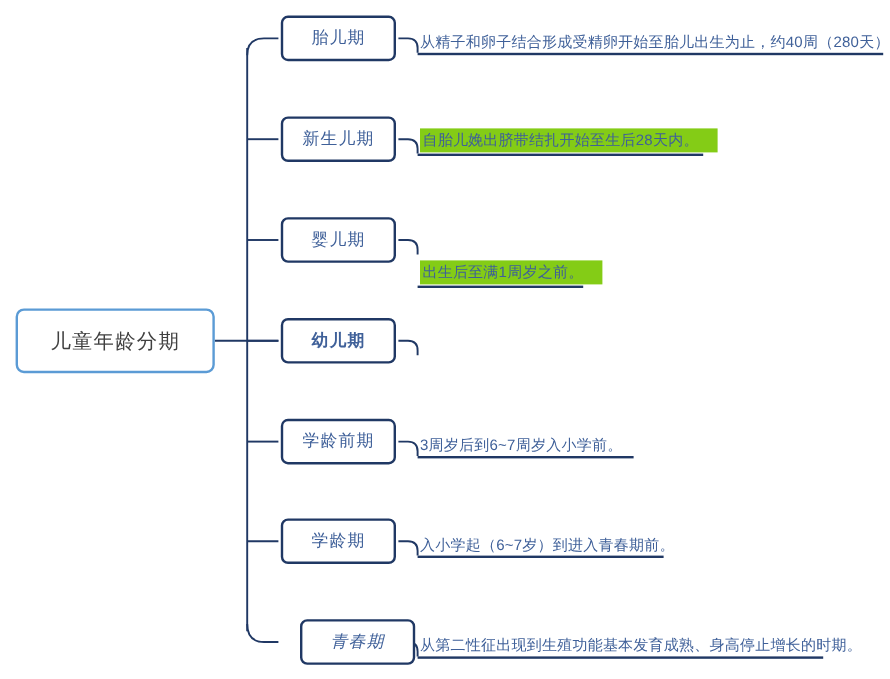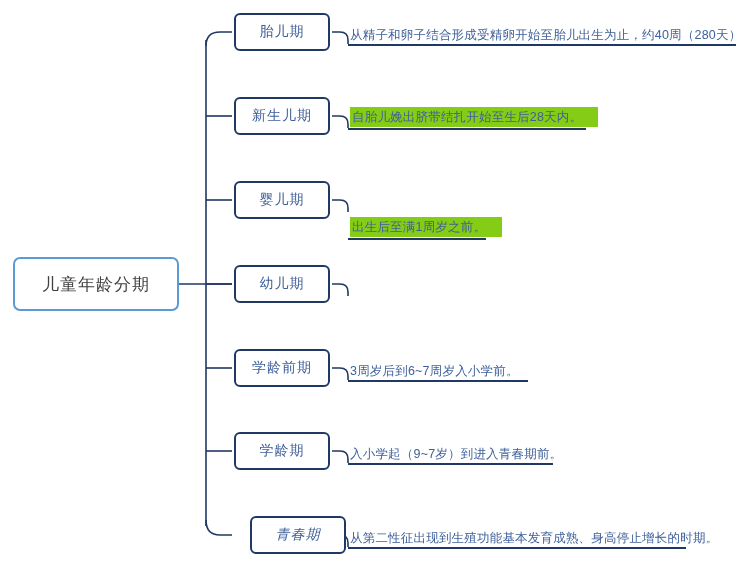--- a/index.html
+++ b/index.html
@@ -140,21 +140,21 @@
 
   <div class="branch-node" style="left:234px; top:97px;">
     <span class="branch-label">新生儿期</span>
   </div>
   <div class="branch-node" style="left:234px; top:13px;">
     <span class="branch-label">胎儿期</span>
   </div>
   <div class="branch-node" style="left:234px; top:181px;">
     <span class="branch-label">婴儿期</span>
   </div>
-  <div class="branch-node" style="left:234px; top:265px;">
+  <div class="branch-node" style="left:234px; top:265px;font-weight:bold;">
     <span class="branch-label">幼儿期</span>
   </div>
   <div class="branch-node" style="left:234px; top:349px;">
     <span class="branch-label">学龄前期</span>
   </div>
   <div class="branch-node" style="left:234px; top:432px;">
     <span class="branch-label">学龄期</span>
   </div>
   <div class="branch-node" style="left:250px; top:516px;font-style:italic;">
     <span class="branch-label">青春期</span>
@@ -171,20 +171,20 @@
   <div class="desc highlighted" style="left:348px; top:204px; width:138px;margin-top:12px;">
     <span class="desc-text">出生后至满1周岁之前。</span>
   </div>
 
 
   <div class="desc" style="left:348px; top:358px; width:180px;align-items:flex-end;">
     <span class="desc-text">3周岁后到6~7周岁入小学前。</span>
   </div>
 
   <div class="desc" style="left:348px; top:441px; width:205px;">
-    <span class="desc-text">入小学起（9~7岁）到进入青春期前。</span>
+    <span class="desc-text">入小学起（6~7岁）到进入青春期前。</span>
   </div>
 
   <div class="desc" style="left:348px; top:525px; width:338px;">
     <span class="desc-text">从第二性征出现到生殖功能基本发育成熟、身高停止增长的时期。</span>
   </div>
 
 </div>
 
 </body></html>

